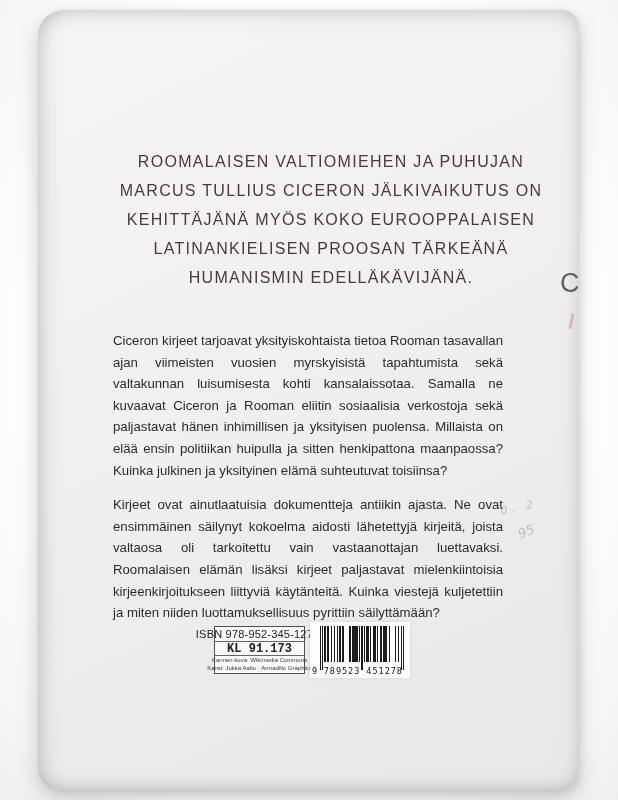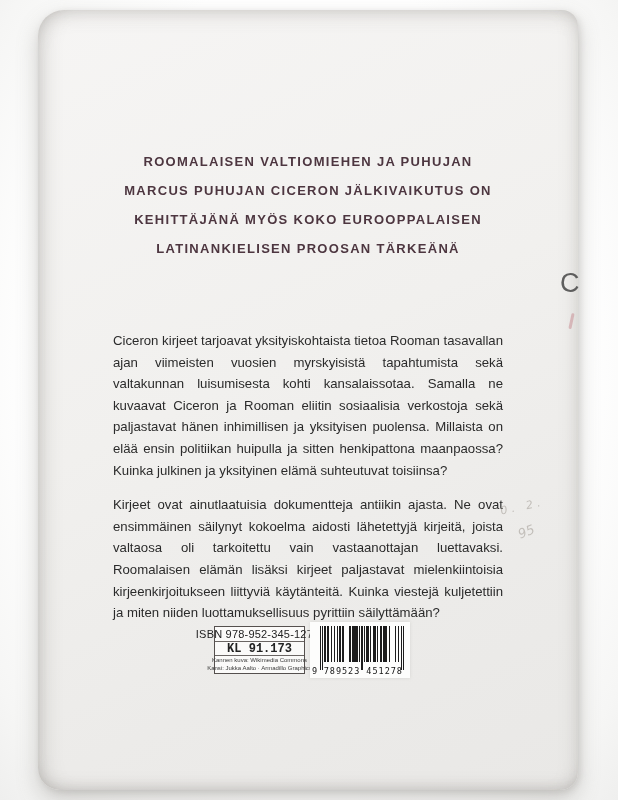--- a/index.html
+++ b/index.html
@@ -10,21 +10,21 @@
     border-radius:26px 16px 18px 22px;
     background:linear-gradient(155deg,#f6f5f4 0%,#f1f0ee 45%,#ecebe9 75%,#e9e8e6 100%);
     box-shadow:
       0 10px 22px rgba(110,105,100,0.30),
       2px 2px 6px rgba(120,115,110,0.18),
       inset 14px 0 22px -12px rgba(90,85,80,0.28),
       inset -12px 0 20px -12px rgba(120,115,110,0.22),
       inset 0 14px 22px -14px rgba(120,115,110,0.30),
       inset 0 -12px 18px -12px rgba(110,105,100,0.28);}
   .headline{position:absolute;top:137px;left:0;width:100%;text-align:center;
-    color:#4d3640;font-size:13px;line-height:29px;letter-spacing:1.3px;font-weight:700;}
+    color:#4d3640;font-size:16px;line-height:29px;letter-spacing:1.3px;font-weight:400;padding-left:23px;}
   .headline span{display:block;}
   .blurb{position:absolute;top:320px;left:75px;width:390px;
     color:#2b2b2b;font-size:13.2px;line-height:21.6px;text-align:justify;}
   .blurb p{margin:0 0 13px 0;}
   
   .isbn-box{position:absolute;left:176px;top:616px;width:91px;height:48px;
     border:1px solid #55504e;background:rgba(253,253,252,0.85);
     box-sizing:border-box;display:flex;flex-direction:column;color:#222;}
   .isbn-row{height:14px;border-bottom:1px solid #6a6563;display:flex;align-items:center;
     justify-content:center;font-size:11px;font-weight:400;letter-spacing:0.2px;white-space:nowrap;}
@@ -53,23 +53,24 @@
   .pencil-2{left:480px;top:514px;font-size:13px;transform:rotate(-22deg);}
 </style>
 </head>
 <body>
 
 <div class="scene">
   <div class="book">
 
     <div class="headline">
       <span>ROOMALAISEN VALTIOMIEHEN JA PUHUJAN</span>
-      <span>MARCUS PUHUJAN CICERON JÄLKIVAIKUTUS ON</span>
+      <span>MARCUS TULLIUS CICERON JÄLKIVAIKUTUS ON</span>
       <span>KEHITTÄJÄNÄ MYÖS KOKO EUROOPPALAISEN</span>
       <span>LATINANKIELISEN PROOSAN TÄRKEÄNÄ</span>
+      <span>HUMANISMIN EDELLÄKÄVIJÄNÄ.</span>
     </div>
 
     <div class="blurb">
       <p>Ciceron kirjeet tarjoavat yksityiskohtaista tietoa Rooman tasavallan ajan viimeisten vuosien myrskyisistä tapahtumista sekä valtakunnan luisumisesta kohti kansalaissotaa. Samalla ne kuvaavat Ciceron ja Rooman eliitin sosiaalisia verkostoja sekä paljastavat hänen inhimillisen ja yksityisen puolensa. Millaista on elää ensin politiikan huipulla ja sitten henkipattona maanpaossa? Kuinka julkinen ja yksityinen elämä suhteutuvat toisiinsa?</p>
       <p>Kirjeet ovat ainutlaatuisia dokumentteja antiikin ajasta. Ne ovat ensimmäinen säilynyt kokoelma aidosti lähetettyjä kirjeitä, joista valtaosa oli tarkoitettu vain vastaanottajan luettavaksi. Roomalaisen elämän lisäksi kirjeet paljastavat mielenkiintoisia kirjeenkirjoitukseen liittyviä käytänteitä. Kuinka viestejä kuljetettiin ja miten niiden luottamuksellisuus pyrittiin säilyttämään?</p>
     </div>
 
     <div class="isbn-box">
       <div class="isbn-row">ISBN 978-952-345-127-8</div>
       <div class="kl-row">KL 91.173</div>

